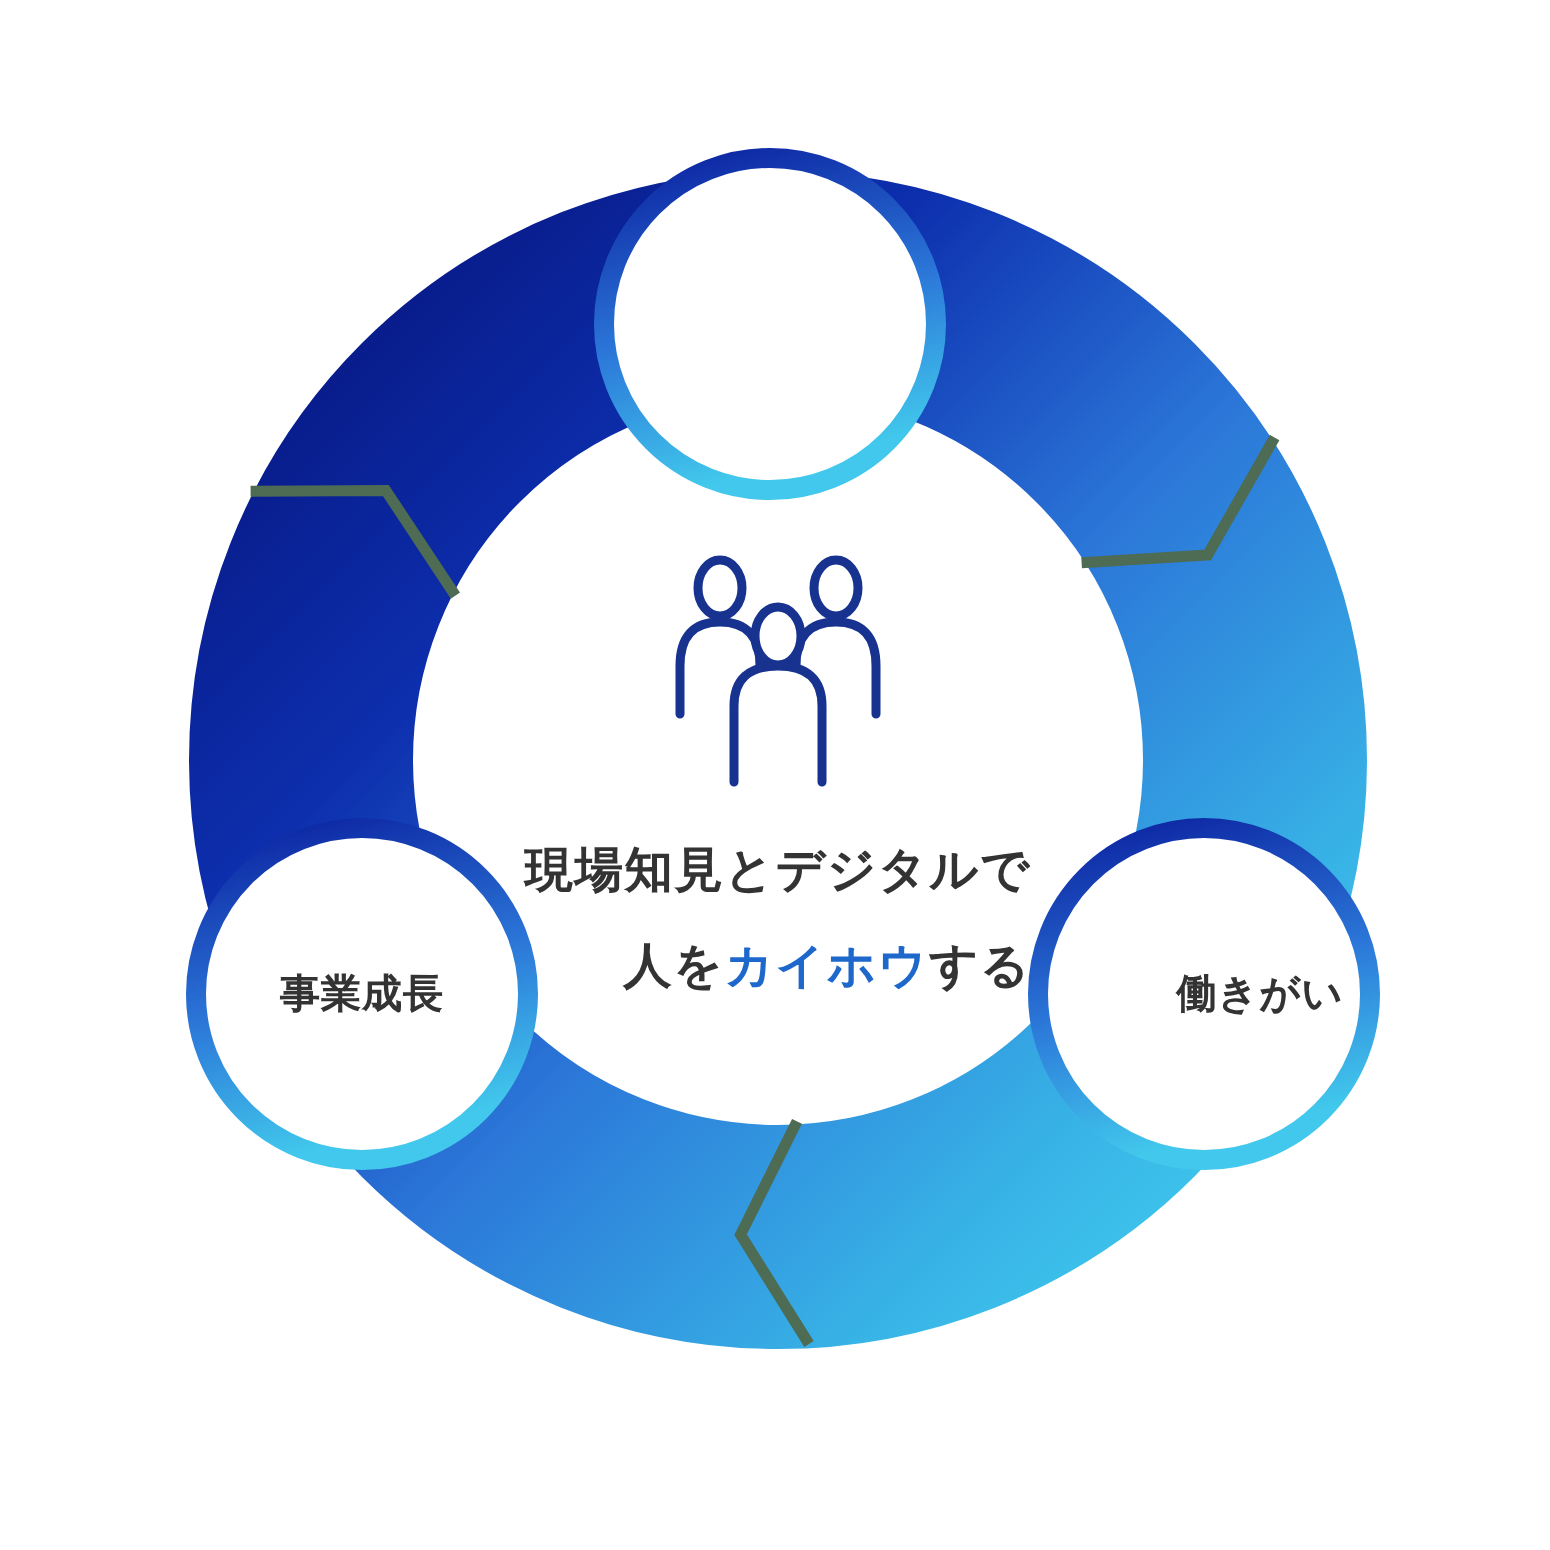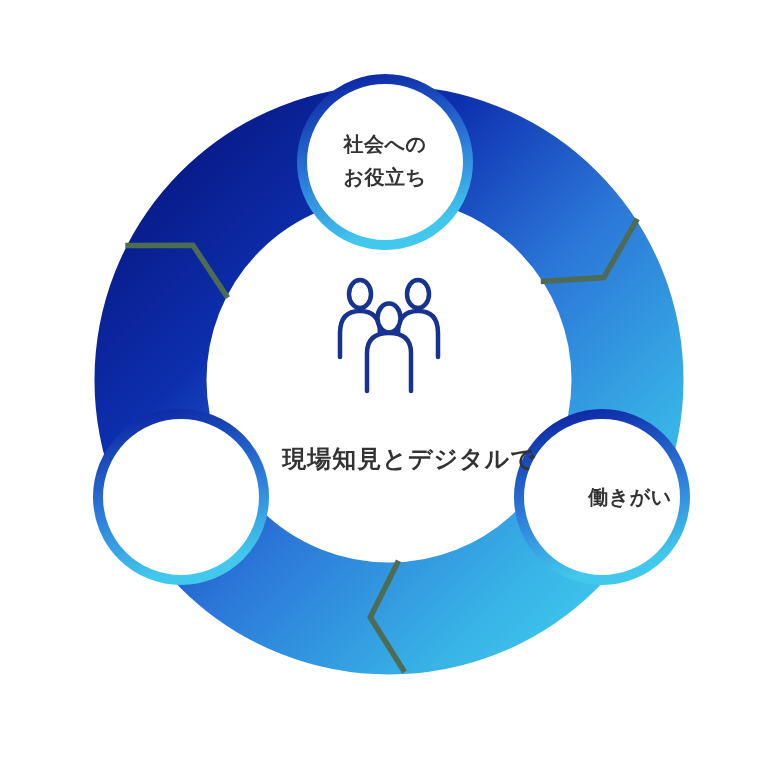--- a/index.html
+++ b/index.html
@@ -10,21 +10,21 @@
   }
   #ring-svg{position:absolute;left:0;top:0;}
   .node-label{
     position:absolute;transform:translate(-50%,-50%);
     text-align:center;color:#333333;font-weight:700;
     font-size:20px;line-height:33px;letter-spacing:0.5px;white-space:nowrap;
   }
   .center-text{
     position:absolute;left:389px;top:459px;transform:translate(-50%,-50%);
     text-align:right;color:#333333;font-weight:700;
-    font-size:24px;line-height:48px;letter-spacing:1px;white-space:nowrap;margin-left:20px;
+    font-size:24px;line-height:48px;letter-spacing:1px;white-space:nowrap;
   }
   .accent{color:#1e68cc;}
 </style>
 </head>
 <body>
 
 <div id="stage">
 
   <svg id="ring-svg" width="775" height="775" viewBox="0 0 775 775">
     <defs>
@@ -60,25 +60,23 @@
       <path d="M5,80 V56 Q5,34 25,34 Q45,34 45,56 V62"></path>
 
       <ellipse cx="83" cy="17" rx="11" ry="14"></ellipse>
       <path d="M63,62 V56 Q63,34 83,34 Q103,34 103,56 V80"></path>
 
       <ellipse cx="54" cy="41" rx="11.5" ry="14.5" fill="#ffffff"></ellipse>
       <path d="M32,114 V76 Q32,56 54,56 Q76,56 76,76 V114" fill="#ffffff"></path>
     </g>
   </svg>
 
-  <div class="node-label" style="left:385px;top:161px;">
-    <div>社会への</div>
-    <div>お役立ち</div>
-  </div>
 
+  <div class="node-label" style="left:181px;top:497px;">事業成長</div>
 
   <div class="node-label" style="left:602px;top:497px;margin-left:28px;">働きがい</div>
 
   <div class="center-text">
     <div>現場知見とデジタルで</div>
+    <div><span>人を</span><span class="accent">カイホウ</span><span>する</span></div>
   </div>
 
 </div>
 
 </body></html>

